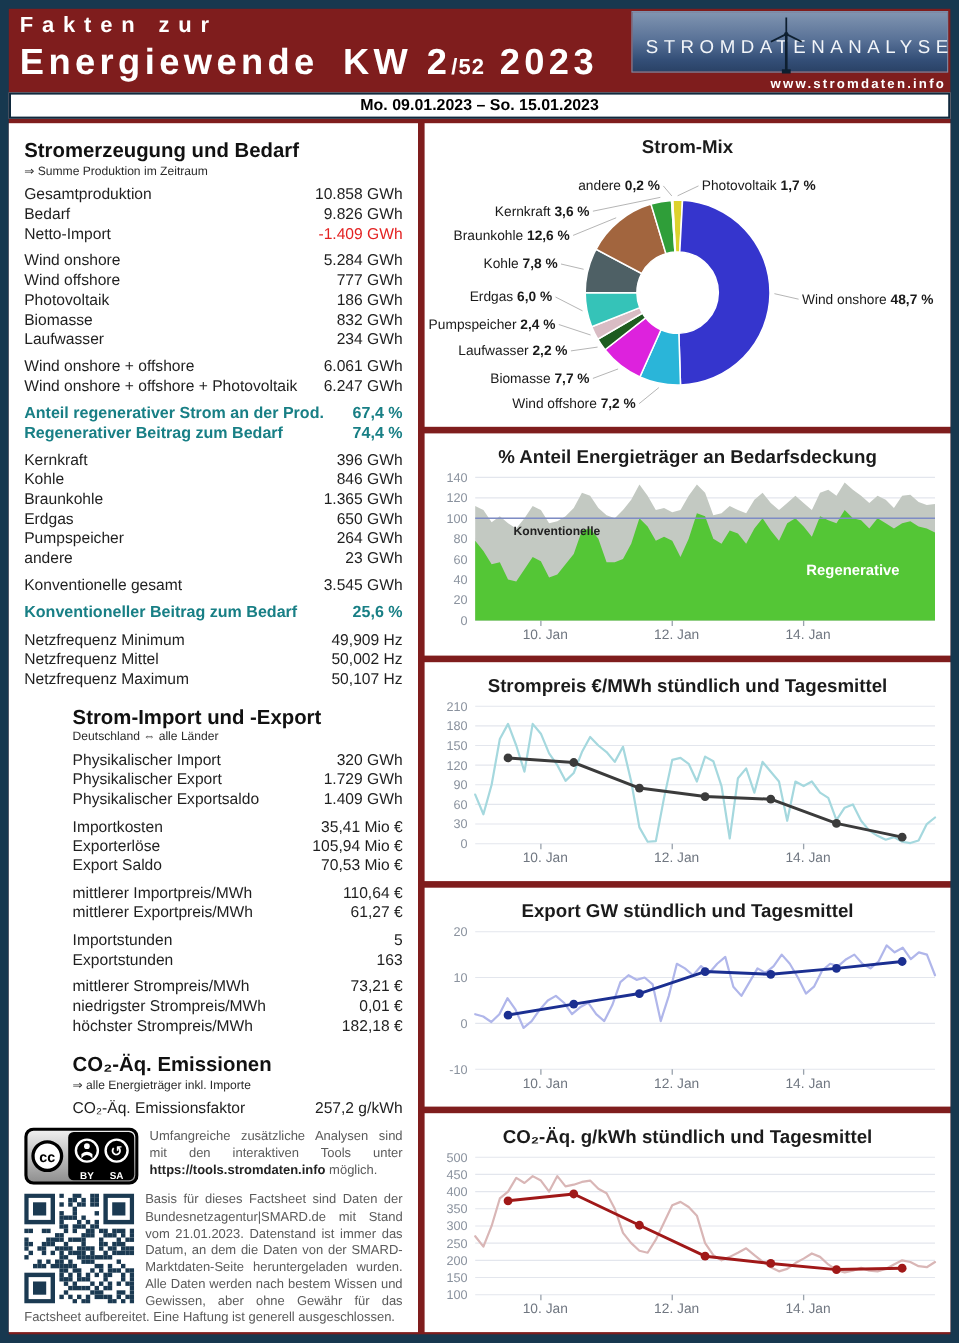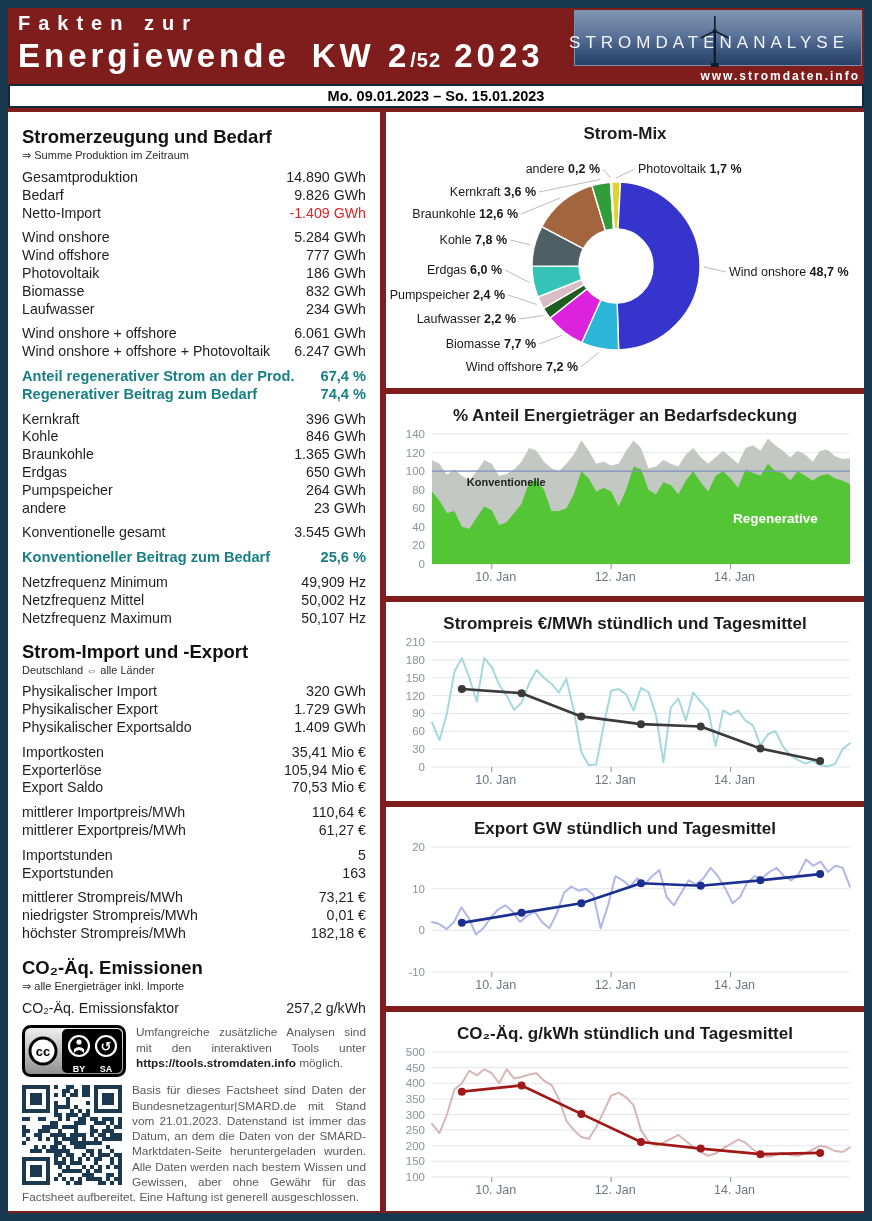--- a/index.html
+++ b/index.html
@@ -7,21 +7,21 @@
   .page { width:872px; height:1221px; background:#7f1d1d; border:8px solid #17384F; position:relative; }
 
   
   .topbar { height:76px; position:relative; color:#fff; }
   .pretitle { font-size:20px; font-weight:700; letter-spacing:8px; padding:4px 0 0 10px; }
   .maintitle { font-size:33px; font-weight:700; letter-spacing:4px; padding:2px 0 0 10px; white-space:nowrap; }
   .maintitle .gap { display:inline-block; width:22px; }
   .maintitle .small { font-size:20px; letter-spacing:1px; }
   .logo { position:absolute; top:2px; right:2px; width:288px; }
   .logo-banner { height:56px; border:1px solid #7d91ad; background:linear-gradient(180deg,#8195b1 0%,#5a7398 45%,#344f78 80%,#2a4266 100%);
-    display:flex; align-items:center; justify-content:flex-end; padding:12px 12px; position:relative; }
+    display:flex; align-items:center; justify-content:flex-start; padding:12px 12px; position:relative; }
   .logo-banner span { color:#f2f5f9; font-size:17px; letter-spacing:5px; font-weight:400; margin-top:10px;}
   .logo-turbine { position:absolute; left:50%; top:4px; transform:translateX(-58%); }
   .logo-url { text-align:right; font-size:12px; font-weight:700; letter-spacing:2px; color:#fff; padding:3px 2px 0 0; }
 
   .datebar { background:#fff; border:2px solid #10293d; height:24px; display:flex; align-items:center; justify-content:center;
     font-size:14.5px; font-weight:700; color:#000; }
 
   
   .columns { display:flex; gap:6px; margin-top:4px; height:1099px; }
   .left-panel { width:372px; background:#fff; padding:8px 14px 6px 14px; overflow:hidden; }
@@ -29,21 +29,21 @@
   .panel { background:#fff; overflow:hidden; }
   .panel h3 { text-align:center; font-size:17px; font-weight:700; color:#1b1b1b; padding-top:12px; }
 
   
   h2.sec { font-size:18.5px; font-weight:700; color:#111; margin-top:6px; }
   .sub { font-size:11px; color:#2b2b2b; margin:1px 0 4px 0; }
   .grp { margin-top:7px; }
   .row { display:flex; justify-content:space-between; font-size:14.2px; color:#1f1f1f; line-height:17.8px; }
   .row .val { text-align:right; white-space:nowrap; }
   .row.hl { color:#187F85; font-weight:700; font-size:14.6px; }
-  .sec2 { margin-top:14px; }
+  .sec2 { margin-top:14px;margin-left:44px; }
 
   
   .footer { margin-top:8px; font-size:11.8px; color:#5a5a5a; }
   .foot-row { display:flex; gap:10px; align-items:flex-start; margin-bottom:6px; }
   .cc-badge { flex:0 0 auto; }
   .foot-text { text-align:justify; line-height:15.2px; }
   .foot-text b { color:#222; }
   .qr { float:left; width:100px; height:100px; margin:2px 10px 0 0; }
   .disclaimer { text-align:justify; line-height:15.2px; }
 
@@ -81,21 +81,21 @@
   <div class="columns">
 
     <div class="left-panel">
       <section>
         <h2 class="sec">Stromerzeugung und Bedarf</h2>
         <div class="sub">⇒ Summe Produktion im Zeitraum</div>
         <div>
             <div class="grp">
               <div class="row">
                 <span class="lab">Gesamtproduktion</span>
-                <span class="val">14.890 GWh</span>
+                <span class="val">10.858 GWh</span>
               </div>
               <div class="row">
                 <span class="lab">Bedarf</span>
                 <span class="val">9.826 GWh</span>
               </div>
               <div class="row">
                 <span class="lab">Netto-Import</span>
                 <span class="val" style="color: rgb(227, 34, 34);">-1.409 GWh</span>
               </div>
             </div>

